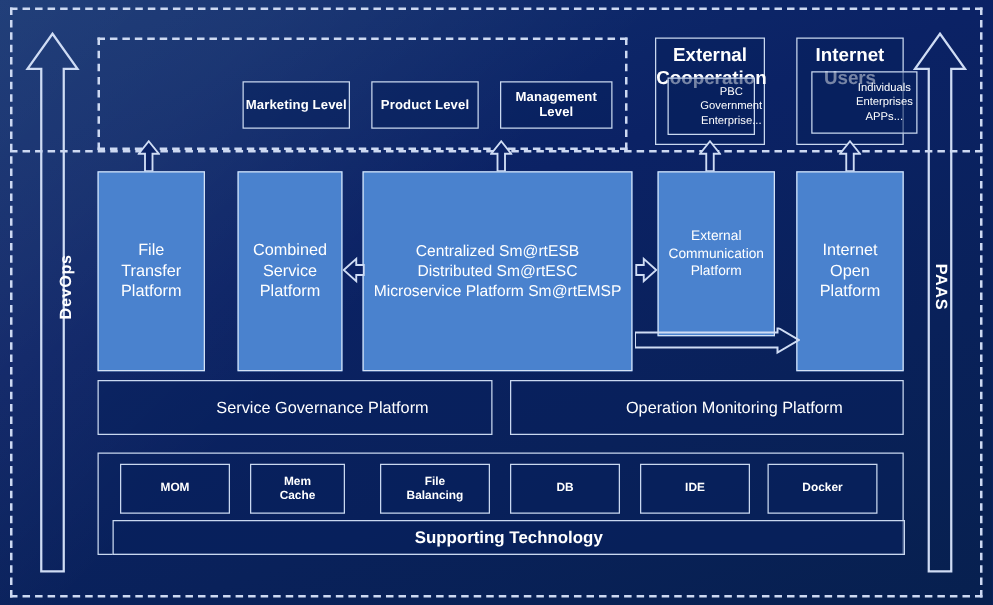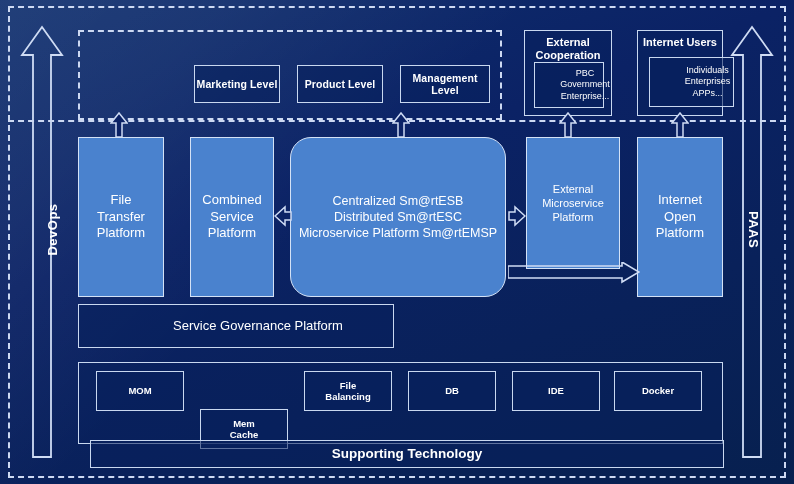--- a/index.html
+++ b/index.html
@@ -41,21 +41,21 @@
   .dashed-group{
     border:2px dashed #cdd9f2;
   }
 
   
   .level-box{font-size:10.5px;font-weight:bold;letter-spacing:.1px;}
 
   
   .head-title{
     position:absolute;left:0;right:0;top:5px;
-    font-size:11px;font-weight:bold;text-align:center;line-height:1.18;
+    font-size:15px;font-weight:bold;text-align:center;line-height:1.18;
   }
   .head-inner{font-size:9px;line-height:1.28;font-weight:normal;padding-left:32px;}
 
   
   .plat-text{font-size:13px;font-weight:normal;}
   .plat-text.small{font-size:11px;}
   .center-text{font-size:12.5px;}
 
   
   .gov{font-size:13px;padding-left:44px;}
@@ -154,32 +154,32 @@
   </div>
 
   <div class="abs bbox plat-text" style="left:190px;top:137px;width:84px;height:160px;">
     <span>
       <span>Combined</span><br>
       <span>Service</span><br>
       <span>Platform</span>
     </span>
   </div>
 
-  <div class="abs bbox center-text" style="left:290px;top:137px;width:216px;height:160px;border-radius:21px;">
+  <div class="abs bbox center-text" style="left:290px;top:137px;width:216px;height:160px;">
     <span>
       <span>Centralized Sm@rtESB</span><br>
       <span>Distributed Sm@rtESC</span><br>
       <span>Microservice Platform Sm@rtEMSP</span>
     </span>
   </div>
 
   <div class="abs bbox plat-text small" style="left:526px;top:137px;width:94px;height:132px;">
     <span>
       <span>External</span><br>
-      <span>Microservice</span><br>
+      <span>Communication</span><br>
       <span>Platform</span>
     </span>
   </div>
 
   <div class="abs bbox plat-text" style="left:637px;top:137px;width:86px;height:160px;">
     <span>
       <span>Internet</span><br>
       <span>Open</span><br>
       <span>Platform</span>
     </span>
@@ -198,29 +198,32 @@
 
   <div class="abs long-arrow" style="left:508px;top:262px;width:132px;height:22px;">
     <svg width="132" height="22" viewBox="0 0 132 22">
       <polygon points="0,4 114,4 114,0 131,10 114,20 114,16 0,16" fill="none" stroke="#cfdcf4" stroke-width="1.6"></polygon>
     </svg>
   </div>
 
   <div class="abs nbox gov" style="left:78px;top:304px;width:316px;height:44px;">
     <span>Service Governance Platform</span>
   </div>
+  <div class="abs nbox gov" style="left:408px;top:304px;width:315px;height:44px;">
+    <span>Operation Monitoring Platform</span>
+  </div>
 
   <div class="abs nbox" style="left:78px;top:362px;width:645px;height:82px;display:block;background:rgba(8,32,92,0.4);"></div>
 
   <div class="abs nbox tech" style="left:96px;top:371px;width:88px;height:40px;">
     <span>
       <span>MOM</span>
     </span>
   </div>
-  <div class="abs nbox tech" style="left:200px;top:371px;width:88px;height:40px;margin-top:38px;">
+  <div class="abs nbox tech" style="left:200px;top:371px;width:76px;height:40px;">
     <span>
       <span>Mem</span><br>
       <span>Cache</span>
     </span>
   </div>
   <div class="abs nbox tech" style="left:304px;top:371px;width:88px;height:40px;">
     <span>
       <span>File</span><br>
       <span>Balancing</span>
     </span>
@@ -234,17 +237,17 @@
     <span>
       <span>IDE</span>
     </span>
   </div>
   <div class="abs nbox tech" style="left:614px;top:371px;width:88px;height:40px;">
     <span>
       <span>Docker</span>
     </span>
   </div>
 
-  <div class="abs nbox support-bar" style="left:90px;top:440px;width:634px;height:28px;">
+  <div class="abs nbox support-bar" style="left:90px;top:416px;width:634px;height:28px;">
     <span>Supporting Technology</span>
   </div>
 
 </div>
 
 </body></html>

